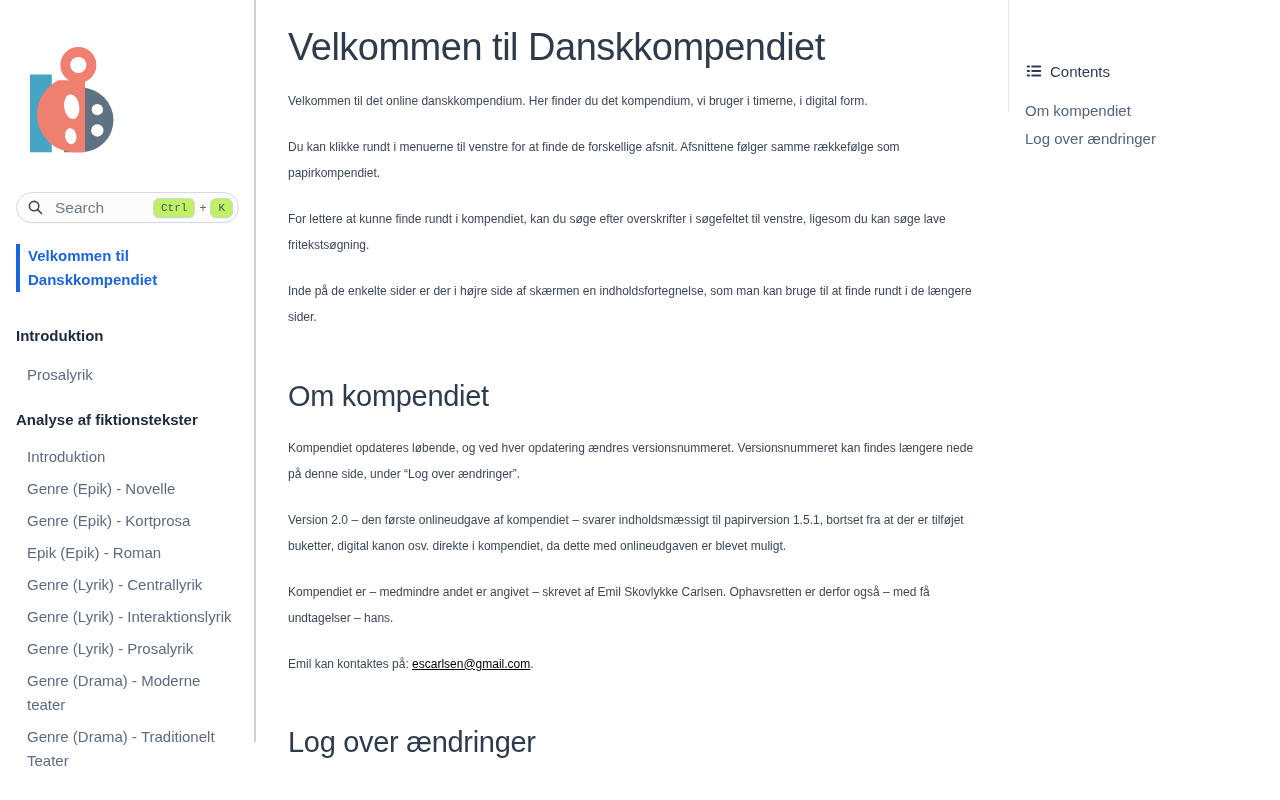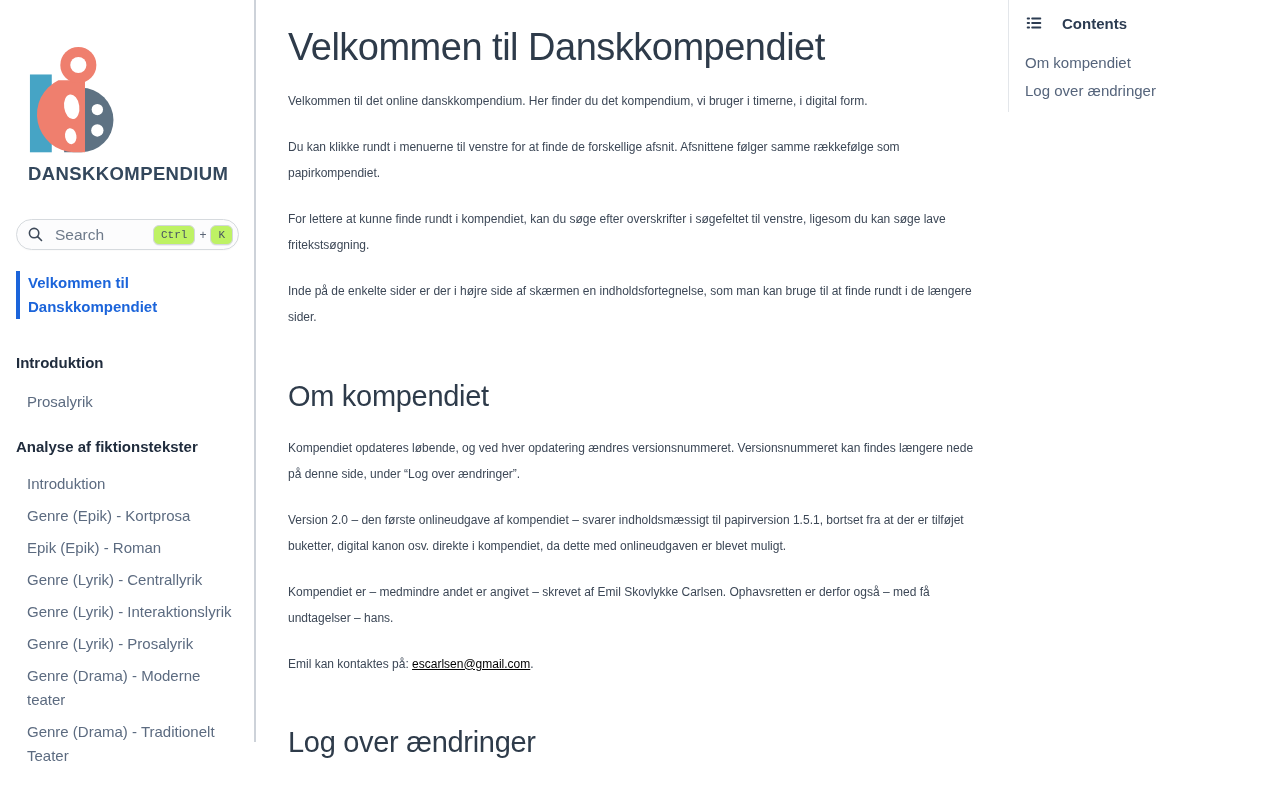--- a/index.html
+++ b/index.html
@@ -45,22 +45,22 @@
   h1 { font-size:38px; font-weight:500; color:#2e3b4a; letter-spacing:-0.5px;
        line-height:44px; }
   main p { font-size:12px; line-height:26.5px; color:#3c4756; margin-top:19px; }
   h2 { font-size:29px; font-weight:500; color:#2e3b4a; letter-spacing:-0.3px;
        line-height:40px; margin-top:45px; }
   main a { color:#000000; text-decoration:underline; cursor:pointer; }
 
   
   .toc { width:272px; min-width:272px; }
   .toc-inner { border-left:1px solid #e3e6ea; height:112px; padding:14px 10px 0 16px; }
-  .toc-title { display:flex; align-items:center; gap:19px; font-size:15px;
-               font-weight:700; color:#2c3c52; }
+  .toc-title { display:flex; align-items:center; gap:7px; font-size:15px;
+               font-weight:400; color:#2c3c52;margin-top:48px; }
   .toc-title svg { display:block; }
   .toc-list { margin-top:17px; }
   .toc-item { display:block; font-size:15px; line-height:28px; color:#55647b;
               text-decoration:none; cursor:pointer; }
 </style>
 </head>
 <body>
 
 <div class="app">
 
@@ -71,21 +71,20 @@
         <rect x="2" y="30" width="23" height="82" fill="#46a4c5"></rect>
         <path d="M 38 44 H 56 A 34 34 0 0 1 56 112 H 38 Z" fill="#5e7283"></path>
         <circle cx="73" cy="67" r="6" fill="#ffffff"></circle>
         <circle cx="73" cy="89" r="6.5" fill="#ffffff"></circle>
         <path d="M 32 36 H 60 V 112 H 48 A 40 40 0 0 1 32 36 Z" fill="#ef7f6e"></path>
         <ellipse cx="46" cy="64" rx="8" ry="13" fill="#ffffff" transform="rotate(-8 46 64)"></ellipse>
         <ellipse cx="45" cy="95" rx="6" ry="8.5" fill="#ffffff" transform="rotate(-10 45 95)"></ellipse>
         <circle cx="53" cy="20" r="19" fill="#ef7f6e"></circle>
         <circle cx="53" cy="20" r="8.5" fill="#ffffff"></circle>
       </svg>
-      <div class="wordmark">DANSKKOMPENDIUM</div>
     </div>
 
     <div class="searchbox">
       <svg width="15" height="15" viewBox="0 0 16 16">
         <circle cx="6.5" cy="6.5" r="5" fill="none" stroke="#3e4959" stroke-width="1.7"></circle>
         <line x1="10.3" y1="10.3" x2="14.4" y2="14.4" stroke="#3e4959" stroke-width="1.7" stroke-linecap="round"></line>
       </svg>
       <span class="ph">Search</span>
       <span class="kbd-group">
         <kbd>Ctrl</kbd>
@@ -100,20 +99,21 @@
       <div class="nav-section-header nav-header-1">Introduktion</div>
       <div class="nav-single">
         <a class="nav-item">Prosalyrik</a>
       </div>
 
       <div class="nav-section-header nav-header-2">Analyse af fiktionstekster</div>
       <div class="nav-list">
 
           <a class="nav-item">Introduktion</a>
 
+          <a class="nav-item">Genre (Epik) - Novelle</a>
 
           <a class="nav-item">Genre (Epik) - Kortprosa</a>
 
           <a class="nav-item">Epik (Epik) - Roman</a>
 
           <a class="nav-item">Genre (Lyrik) - Centrallyrik</a>
 
           <a class="nav-item">Genre (Lyrik) - Interaktionslyrik</a>
 
           <a class="nav-item">Genre (Lyrik) - Prosalyrik</a>

